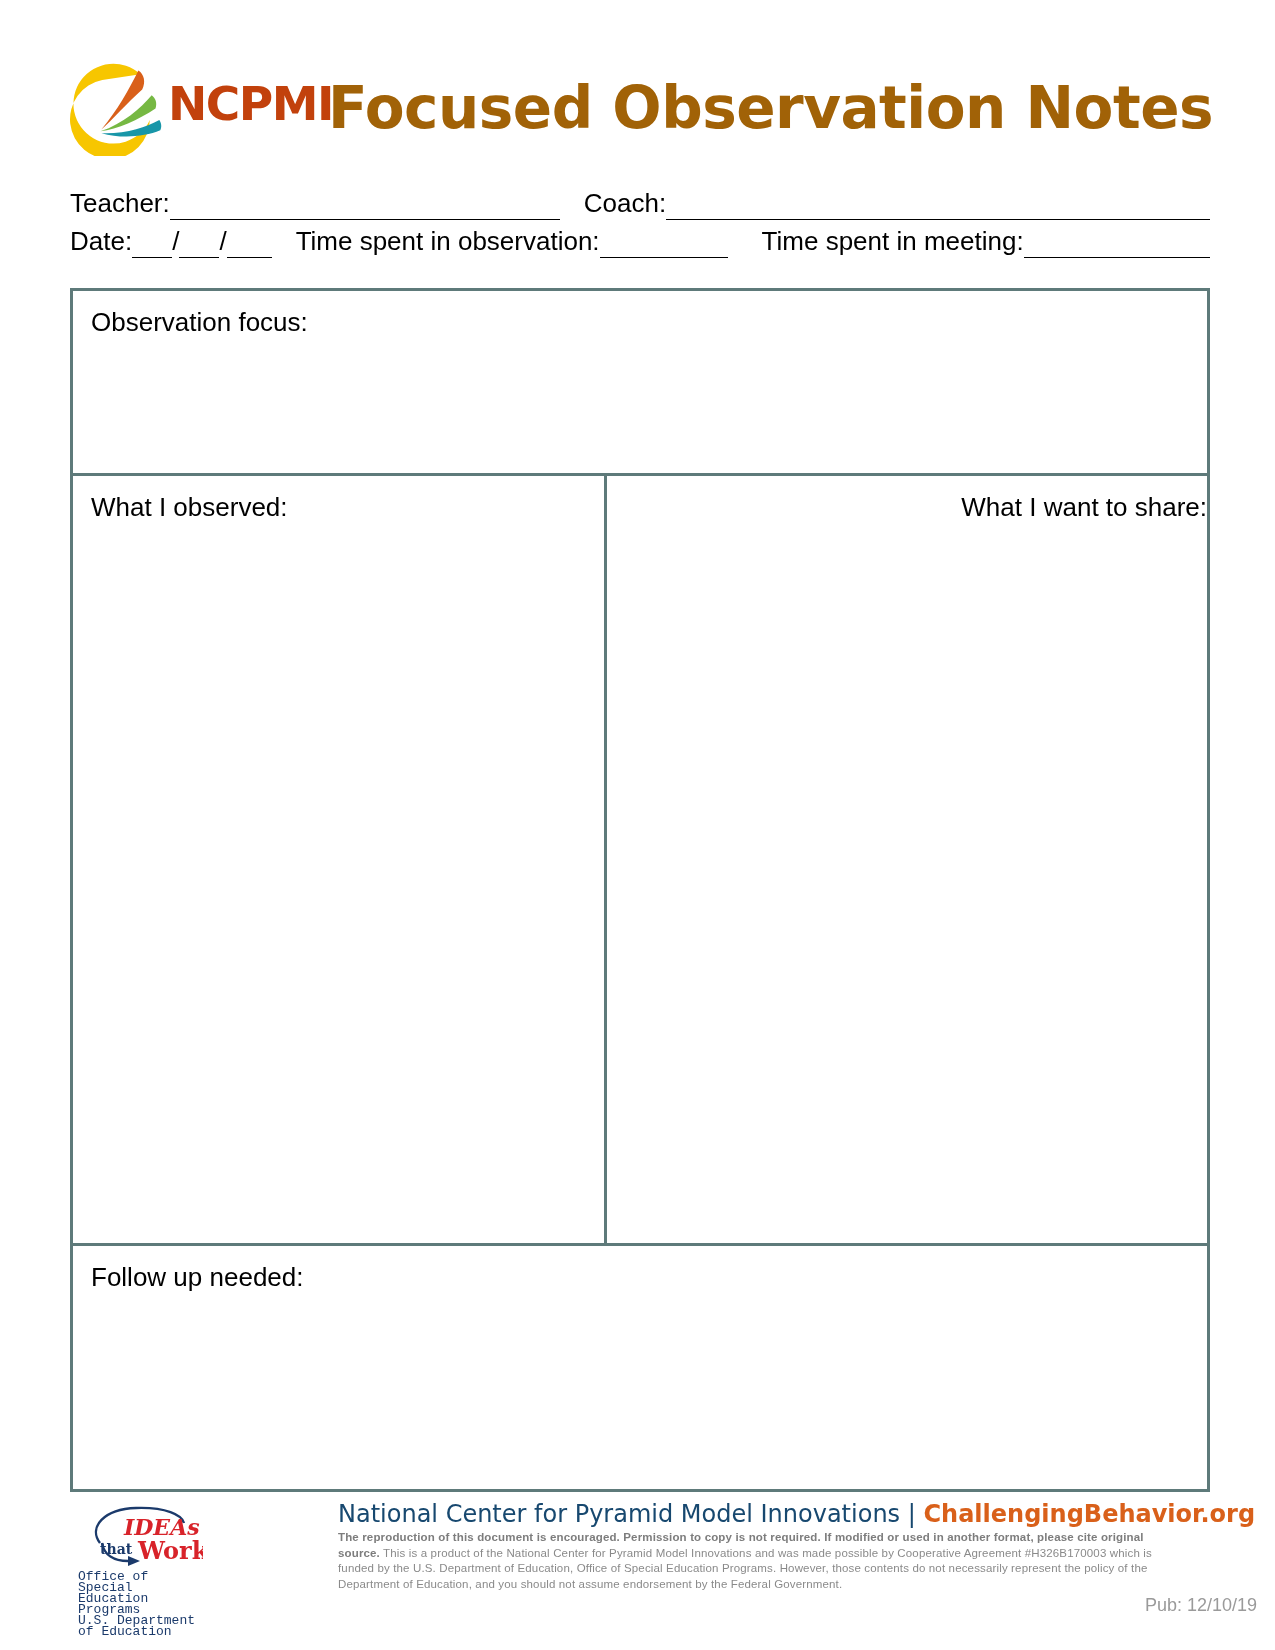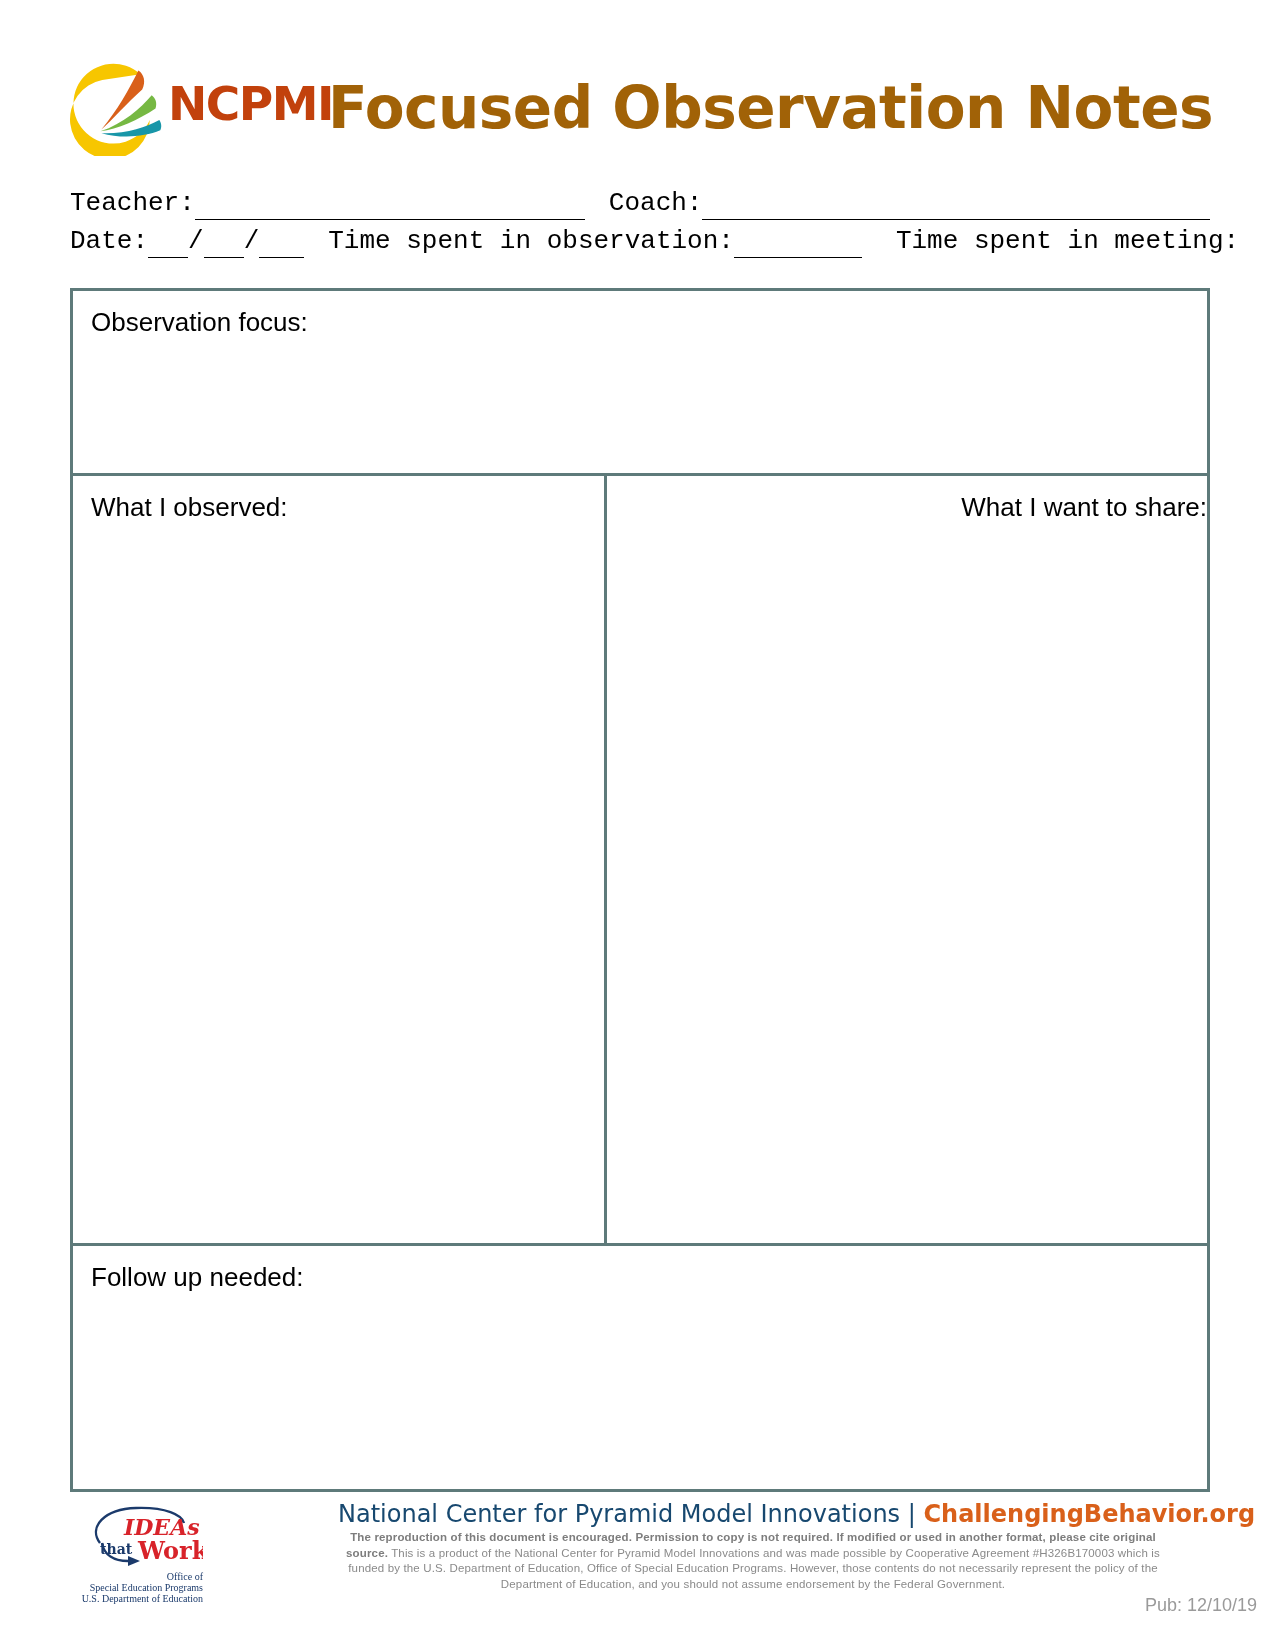--- a/index.html
+++ b/index.html
@@ -82,21 +82,20 @@
     align-items: flex-end;
     font-size: 26px;
     line-height: 34px;
     height: 38px;
     white-space: nowrap;
     font-family: "Liberation Sans", sans-serif;
     font-weight: 300;
   }
   .field-row .lbl {
     flex: 0 0 auto;
-    font-family: Liberation Mono, monospace;
   }
   .rule {
     border-bottom: 1.6px solid #000;
     flex: 0 0 auto;
     height: 28px;
   }
   .rule.grow { flex: 1 1 auto; }
   .gap { flex: 0 0 auto; }
 
   
@@ -168,23 +167,23 @@
     left: 8px;
     top: 4px;
     width: 125px;
     height: 110px;
   }
   .ideas-text {
     position: absolute;
     left: 0;
     top: 72px;
     width: 125px;
-    text-align: right;
-    font-family: Liberation Serif, serif;
-    font-size: 10px;
+    text-align: left;
+    font-family: Liberation Mono, monospace;
+    font-size: 13px;
     line-height: 11px;
     color: #1b3a6b;
   }
 
   .usf-logo {
     position: absolute;
     left: 145px;
     top: 6px;
     width: 105px;
     height: 112px;
@@ -227,21 +226,20 @@
     color: #d9601a;
     font-weight: bold;
   }
   .footer-fine {
     margin-top: 2px;
     font-family: "Liberation Sans", sans-serif;
     font-size: 11.5px;
     line-height: 15.5px;
     color: #8a8a8a;
     letter-spacing: 0.15px;
-    text-align: center;
   }
   .footer-fine b {
     color: #7d7d7d;
     font-weight: bold;
   }
   .pub-date {
     position: absolute;
     right: 18px;
     top: 100px;
     font-family: "Liberation Sans", sans-serif;

